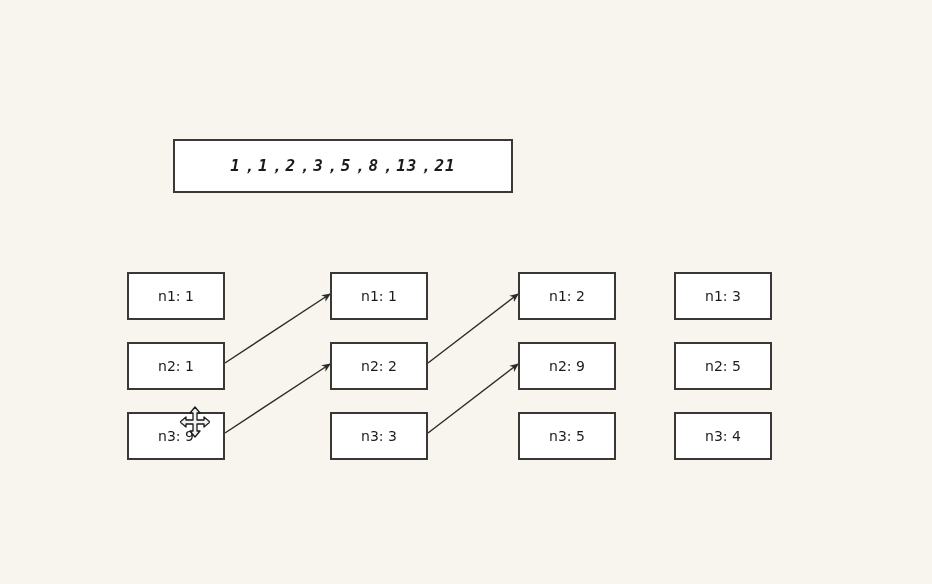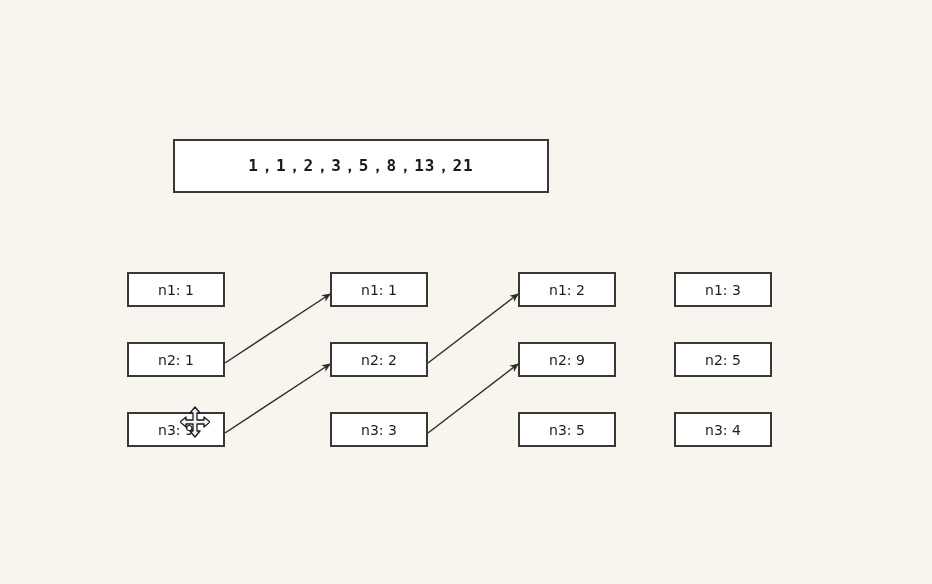--- a/index.html
+++ b/index.html
@@ -36,43 +36,44 @@
     font-family: "DejaVu Sans", "Liberation Sans", sans-serif;
     white-space: nowrap;
   }
   .title .t-main { margin-right: 8px; }
 
   
   .seq-box {
     position: absolute;
     left: 173px;
     top: 139px;
-    width: 376px;
+    width: 340px;
     height: 54px;
     box-sizing: border-box;
     background: #ffffff;
     border: 2px solid #3a3735;
     display: flex;
     align-items: center;
     justify-content: center;
+    font-style: italic;
   }
   .seq-text {
     font-family: "DejaVu Sans Mono", "Liberation Mono", monospace;
     font-size: 16px;
     font-weight: bold;
     color: #1a1a1a;
     letter-spacing: 1px;
     white-space: nowrap;
   }
 
   
   .node {
     position: absolute;
     width: 98px;
-    height: 35px;
+    height: 48px;
     box-sizing: border-box;
     background: #ffffff;
     border: 2px solid #3a3735;
     display: flex;
     align-items: center;
     justify-content: center;
   }
   .node-label {
     font-family: "DejaVu Sans", "Liberation Sans", sans-serif;
     font-size: 14px;

